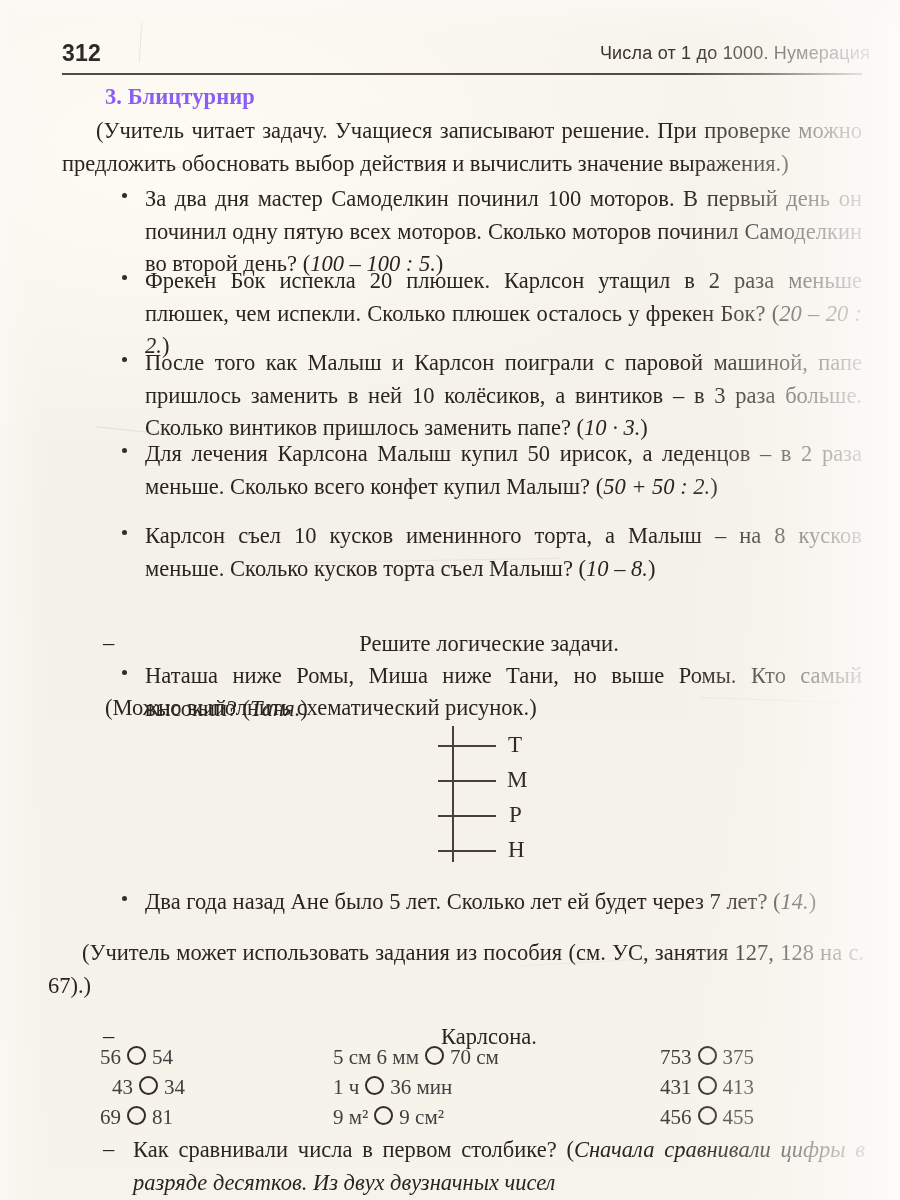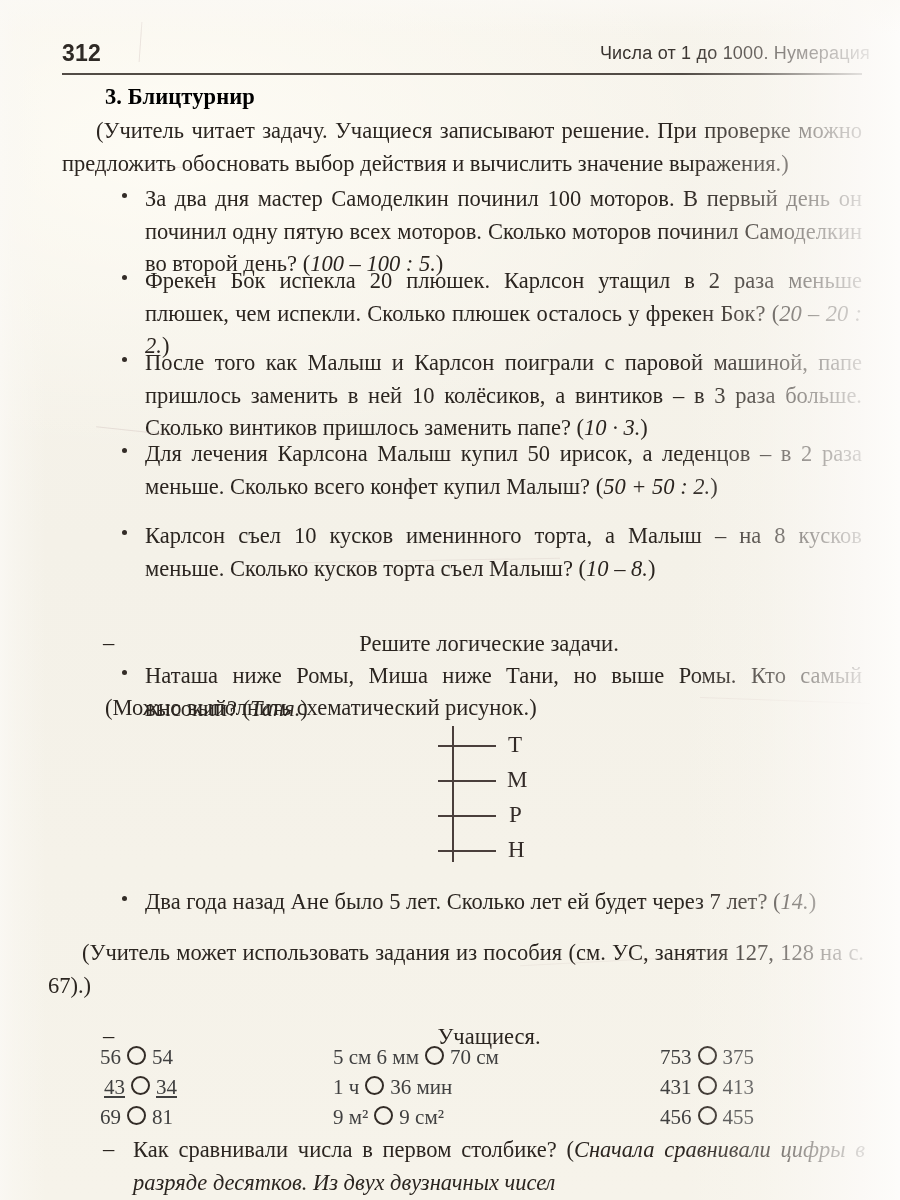--- a/index.html
+++ b/index.html
@@ -92,21 +92,21 @@
     background:#3a332e;
     opacity:0.88;
   }
 
   .blk { position:absolute; }
 
   .hsec {
     font-family:"Liberation Serif", serif;
     font-weight:bold;
     font-size:22.5px;
-    color:#000000;
+    color:#8b5cf6;
     letter-spacing:0.1px;
     white-space:nowrap;
   }
   .hsec-sans {
     font-family:"Liberation Sans", sans-serif;
     font-weight:bold;
     font-size:22px;
     color:#201c18;
     letter-spacing:0px;
     white-space:nowrap;
@@ -286,33 +286,33 @@
       <span class="bullet-body" style="padding-left:23px;">
         <span>Два года назад Ане было 5 лет. Сколько лет ей будет через 7 лет? (</span><span class="it">14.</span><span>)</span>
       </span>
     </div>
 
     <div class="blk para indent" style="left:48px; top:937px; width:816px;">(Учитель может использовать задания из пособия (см. УС, занятия 127, 128 на с. 67).)</div>
 
 
     <div class="bullet-row" style="left:105px; top:1021px; width:740px;">
       <span class="dash-mark">–</span>
-      <span class="bullet-body noj" style="padding-left:28px;">Учащиеся.</span>
+      <span class="bullet-body noj" style="padding-left:28px;">Карлсона.</span>
     </div>
 
     <div class="cmp-grid" style="left:100px; top:1043px; width:760px; height:95px;">
 
       <div class="cmp-row" style="top:0px;">
         <span class="cmp-cell" style="left:0px;"><span>56</span><span class="circ"></span><span>54</span></span>
         <span class="cmp-cell" style="left:233px;"><span>5 см 6 мм</span><span class="circ"></span><span>70 см</span></span>
         <span class="cmp-cell" style="left:560px;"><span>753</span><span class="circ"></span><span>375</span></span>
       </div>
 
       <div class="cmp-row" style="top:30px;">
-        <span class="cmp-cell" style="left:4px;text-decoration:underline;"><span>43</span><span class="circ"></span><span>34</span></span>
+        <span class="cmp-cell" style="left:12px;"><span>43</span><span class="circ"></span><span>34</span></span>
         <span class="cmp-cell" style="left:233px;"><span>1 ч</span><span class="circ"></span><span>36 мин</span></span>
         <span class="cmp-cell" style="left:560px;"><span>431</span><span class="circ"></span><span>413</span></span>
       </div>
 
       <div class="cmp-row" style="top:60px;">
         <span class="cmp-cell" style="left:0px;"><span>69</span><span class="circ"></span><span>81</span></span>
         <span class="cmp-cell" style="left:233px;"><span>9 м²</span><span class="circ"></span><span>9 см²</span></span>
         <span class="cmp-cell" style="left:560px;"><span>456</span><span class="circ"></span><span>455</span></span>
       </div>
     </div>

